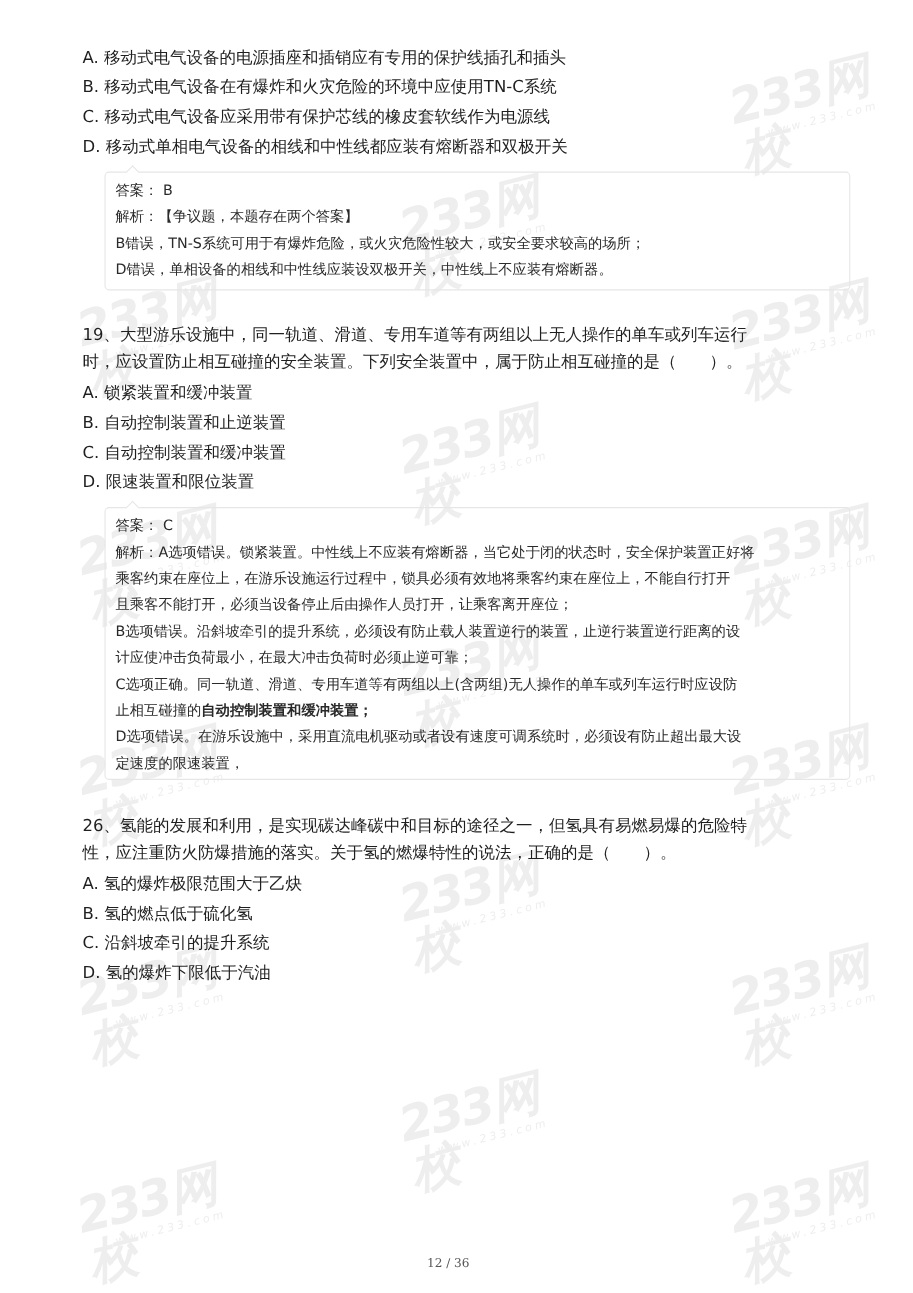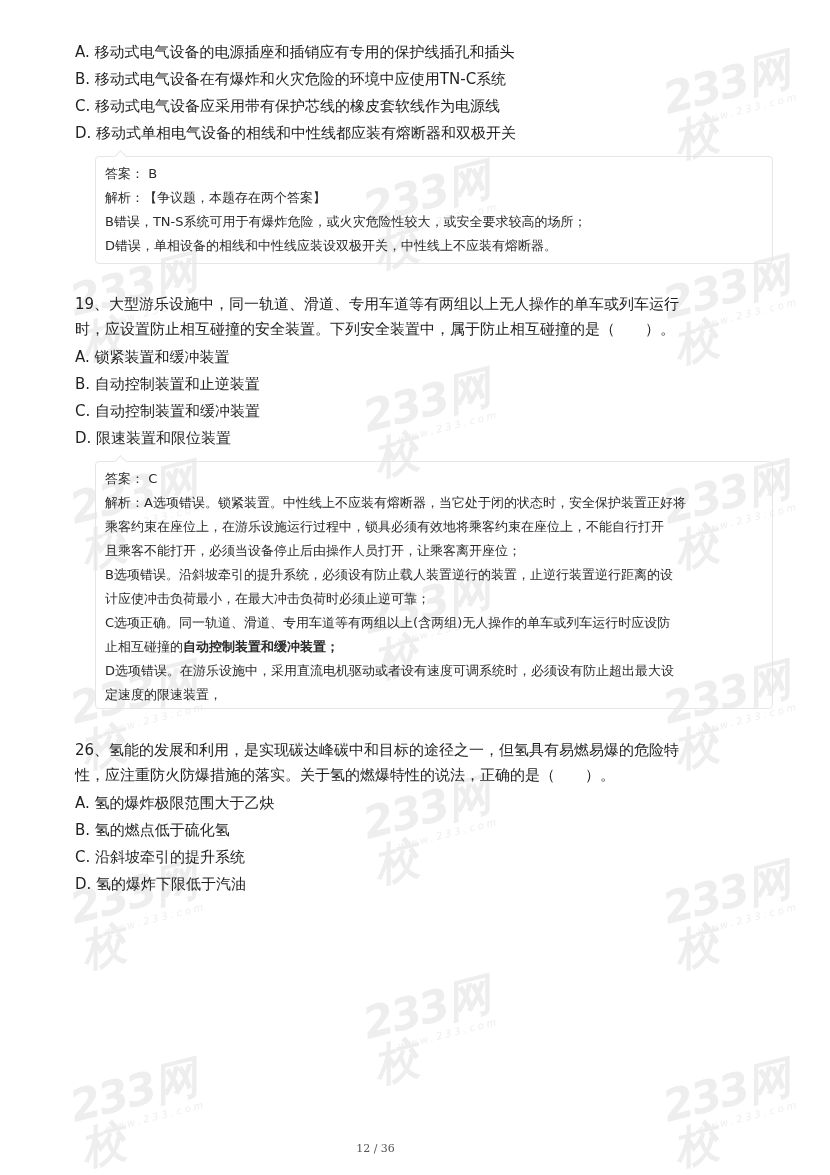--- a/index.html
+++ b/index.html
@@ -10,21 +10,21 @@
   .wm .big { position: absolute; left: 0; top: 0; font-family: "DejaVu Sans", sans-serif; font-weight: bold; font-size: 44px; letter-spacing: -2px; line-height: 1; font-style: italic; }
   .wm .small { position: absolute; left: 28px; top: 46px; font-family: "DejaVu Sans", sans-serif; font-size: 10px; letter-spacing: 3px; font-style: italic; }
   .content { position: absolute; left: 75px; top: 0; width: 680px; z-index: 1; }
   .opt, .qline { font-size: 15px; line-height: 27px; color: #1f1f1f; white-space: nowrap; }
   .opt { position: absolute; left: 0; }
   .qline { position: absolute; left: 0; }
   .answer-box { position: absolute; left: 0; width: 678px; border: 1px solid #e6e6e6; border-radius: 4px; background: transparent; box-sizing: border-box; margin-left: 20px; }
   .answer-box .notch { position: absolute; left: 20px; top: -5px; width: 8px; height: 8px; background: #fff; border-left: 1px solid #e6e6e6; border-top: 1px solid #e6e6e6; transform: rotate(45deg); }
   .aline { position: absolute; left: 9px; font-size: 13px; line-height: 23px; color: #2a2a2a; white-space: nowrap; }
   .aline b { font-weight: bold; }
-  .page-num { position: absolute; top: 1142px; left: 0; width: 751px; text-align: center; font-family: "DejaVu Serif", serif; font-size: 11px; color: #555; z-index: 1; }
+  .page-num { position: absolute; top: 1142px; left: 0; width: 751px; text-align: center; font-family: "DejaVu Serif", serif; font-size: 11px; color: #555; z-index: 1; padding-left: 32px; }
 </style>
 </head>
 <body>
 
 <div class="wm-layer">
   <div class="wm" style="left:665px;top:60px">
       <span class="big">233网校</span>
       <span class="small">www.233.com</span>
     </div>
   <div class="wm" style="left:365px;top:170px">

